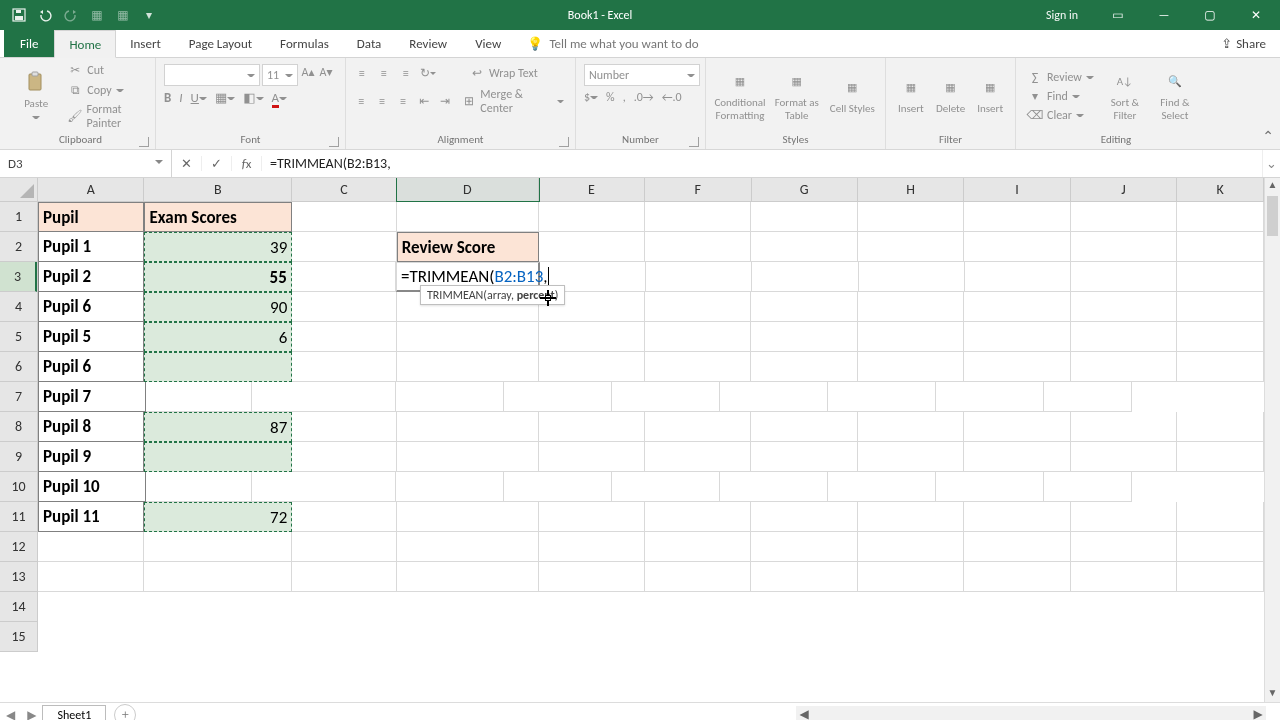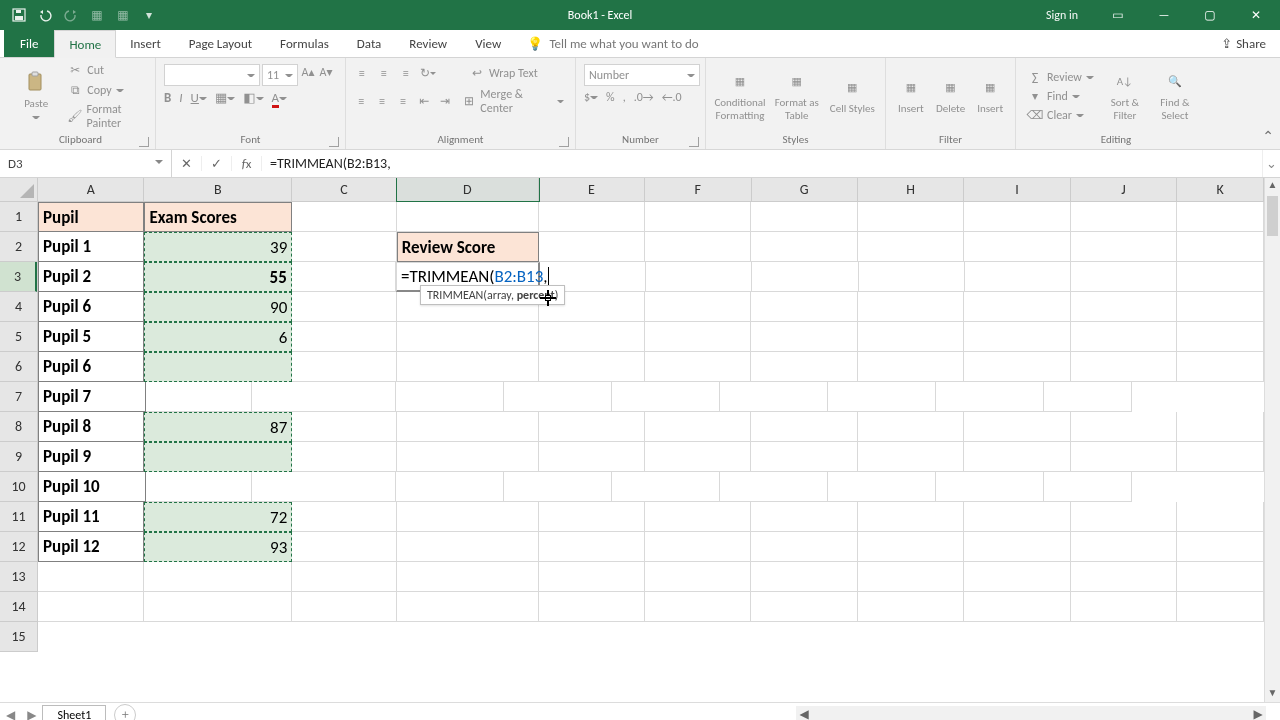--- a/index.html
+++ b/index.html
@@ -511,33 +511,20 @@
         <div class="cell" style="width: 144px;"></div>
         <div class="cell" style="width: 108px;"></div>
         <div class="cell" style="width: 108px;"></div>
         <div class="cell" style="width: 108px;"></div>
         <div class="cell" style="width: 108px;"></div>
         <div class="cell" style="width: 108px;"></div>
         <div class="cell" style="width: 108px;"></div>
         <div class="cell" style="width: 88px;"></div>
       </div>
       <div class="row">
-        <div class="cell bold databorder" style="width: 108px;">Pupil 12</div>
-        <div class="cell rtxt databorder sel marchA" style="width: 150px;">93</div>
-        <div class="cell" style="width: 106px;"></div>
-        <div class="cell" style="width: 144px;"></div>
-        <div class="cell" style="width: 108px;"></div>
-        <div class="cell" style="width: 108px;"></div>
-        <div class="cell" style="width: 108px;"></div>
-        <div class="cell" style="width: 108px;"></div>
-        <div class="cell" style="width: 108px;"></div>
-        <div class="cell" style="width: 108px;"></div>
-        <div class="cell" style="width: 88px;"></div>
-      </div>
-      <div class="row">
         <div class="cell" style="width: 108px;"></div>
         <div class="cell" style="width: 150px;"></div>
         <div class="cell" style="width: 106px;"></div>
         <div class="cell" style="width: 144px;"></div>
         <div class="cell" style="width: 108px;"></div>
         <div class="cell" style="width: 108px;"></div>
         <div class="cell" style="width: 108px;"></div>
         <div class="cell" style="width: 108px;"></div>
         <div class="cell" style="width: 108px;"></div>
         <div class="cell" style="width: 108px;"></div>

